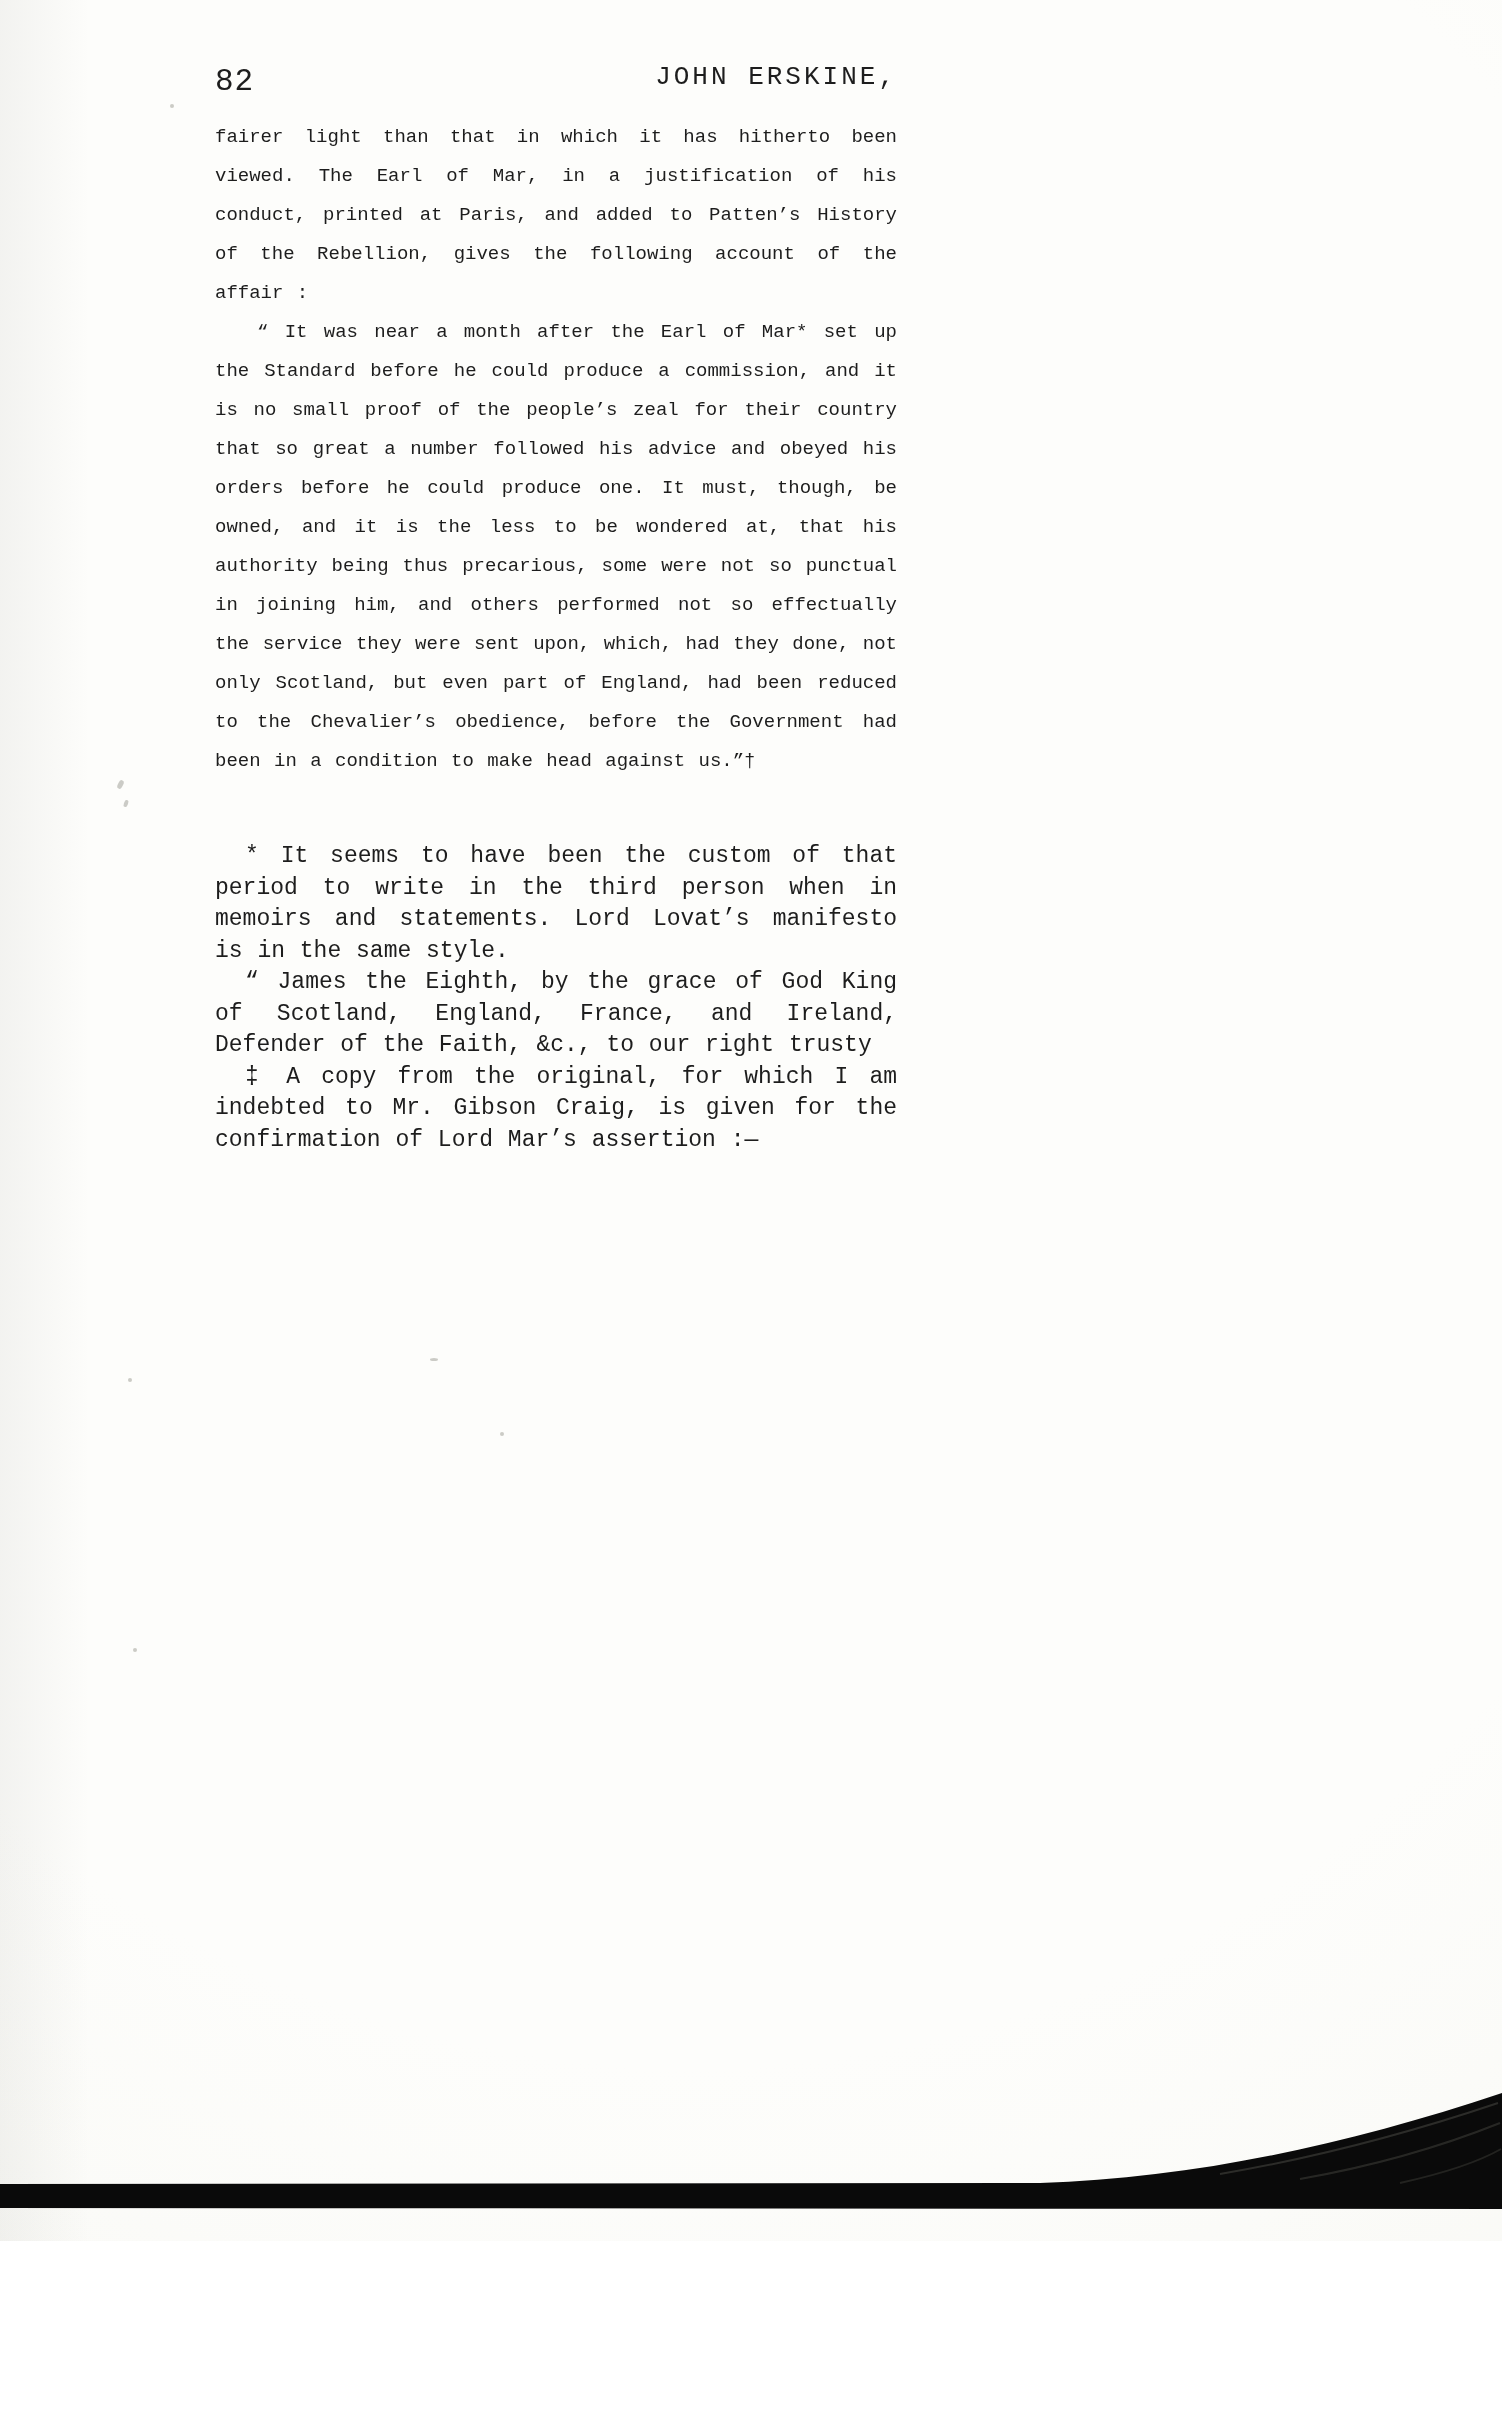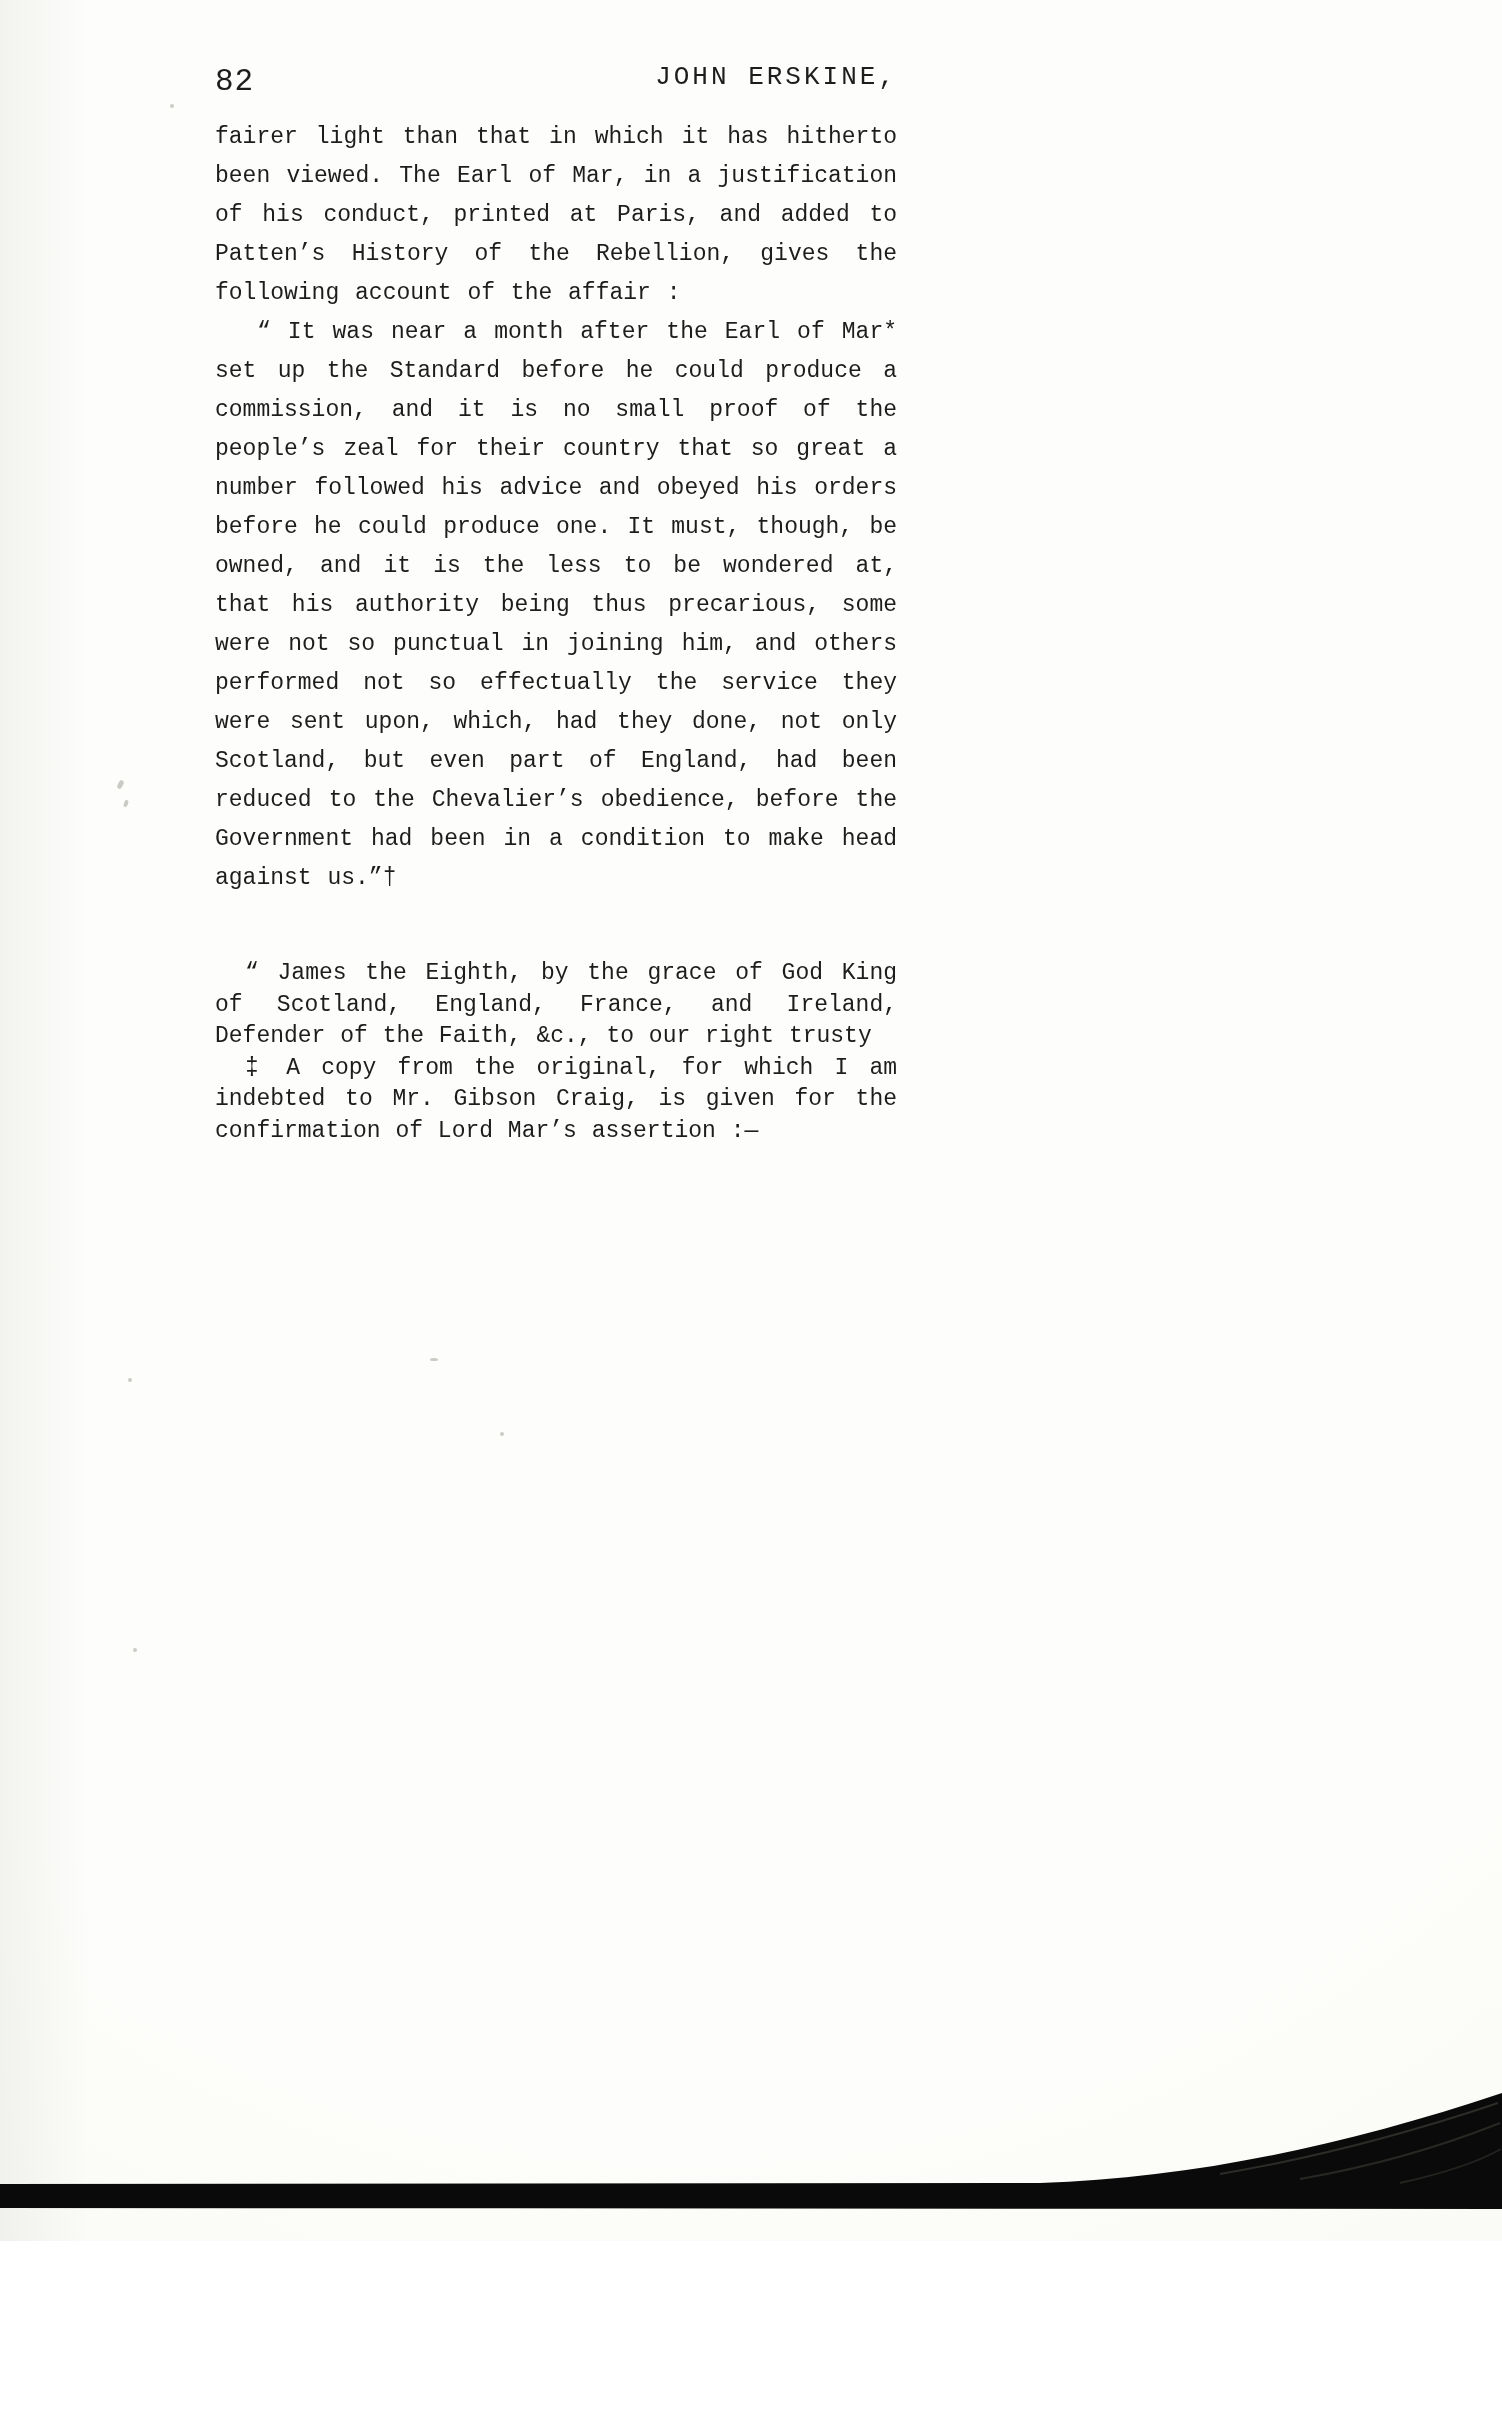--- a/index.html
+++ b/index.html
@@ -45,21 +45,21 @@
     letter-spacing: 3px;
   }
   .text-block {
     position: absolute;
     top: 118px;
     left: 215px;
     width: 682px;
   }
   .body-para {
     margin: 0;
-    font-size: 23px;
+    font-size: 19px;
     line-height: 39px;
     text-align: justify;
     word-spacing: 2px;
   }
   .indent { text-indent: 42px; }
   .footnotes {
     margin-top: 60px;
   }
   .footnote {
     margin: 0;
@@ -95,20 +95,21 @@
   <header class="page-header">
     <span class="page-number">82</span>
     <span class="running-title">JOHN ERSKINE,</span>
   </header>
 
   <main class="text-block">
     <p class="body-para">fairer light than that in which it has hitherto been viewed.  The Earl of Mar, in a justification of his conduct, printed at Paris, and added to Patten’s History of the Rebellion, gives the following account of the affair :</p>
     <p class="body-para indent">“ It was near a month after the Earl of Mar* set up the Standard before he could produce a commission, and it is no small proof of the people’s zeal for their country that so great a number followed his advice and obeyed his orders before he could produce one.  It must, though, be owned, and it is the less to be wondered at, that his authority being thus precarious, some were not so punctual in joining him, and others performed not so effectually the service they were sent upon, which, had they done, not only Scotland, but even part of England, had been reduced to the Chevalier’s obedience, before the Government had been in a condition to make head against us.”†</p>
 
     <section class="footnotes">
+      <p class="footnote">* It seems to have been the custom of that period to write in the third person when in memoirs and statements.  Lord Lovat’s manifesto is in the same style.</p>
       <p class="footnote">“ James the Eighth, by the grace of God King of Scotland, England, France, and Ireland, Defender of the Faith, &amp;c., to our right trusty</p>
       <p class="footnote">‡ A copy from the original, for which I am indebted to Mr. Gibson Craig, is given for the confirmation of Lord Mar’s assertion :—</p>
     </section>
   </main>
 
   <div class="speck" style="left:170px; top:104px; width:4px; height:4px;"></div>
   <div class="speck" style="left:118px; top:780px; width:5px; height:9px; border-radius:40%; transform:rotate(25deg);"></div>
   <div class="speck" style="left:124px; top:800px; width:4px; height:7px; border-radius:40%; transform:rotate(20deg);"></div>
   <div class="speck" style="left:430px; top:1358px; width:8px; height:3px;"></div>
   <div class="speck" style="left:128px; top:1378px; width:4px; height:4px;"></div>

